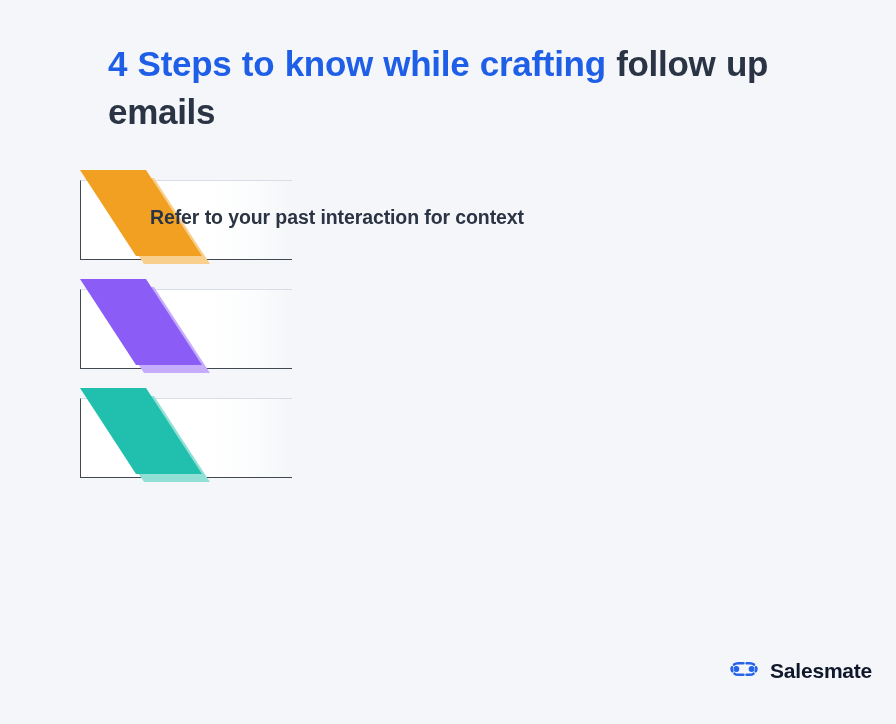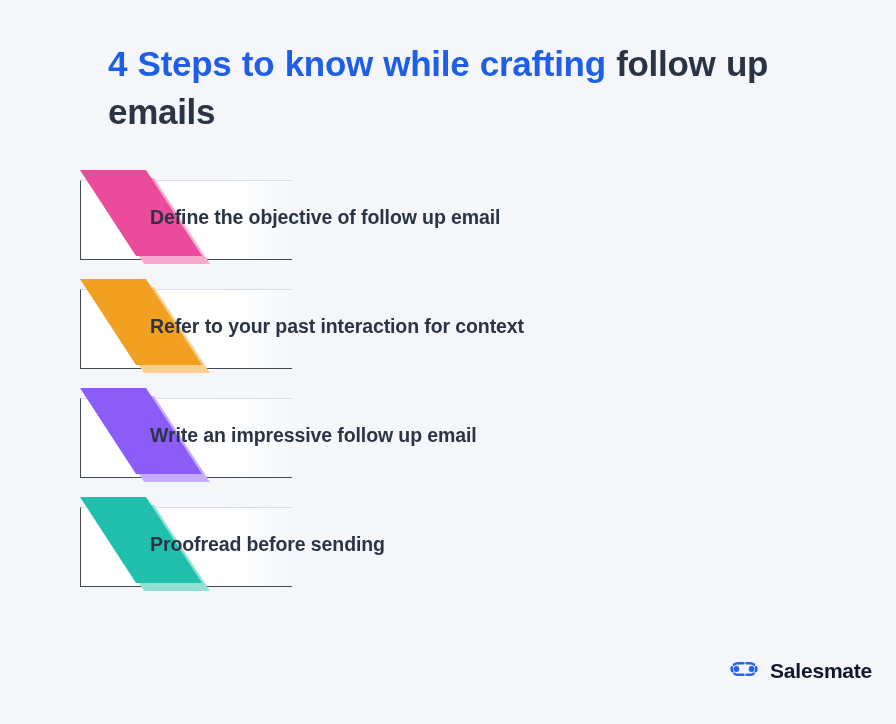--- a/index.html
+++ b/index.html
@@ -132,31 +132,20 @@
 <body>
 
 <div class="title-block">
   <div class="title">
     <span class="hl">4 Steps to know while crafting</span><span> follow up emails</span>
   </div>
 </div>
 
 <div class="steps">
 
-  <div class="step">
-    <div class="panel"></div>
-    <div class="band">
-      <svg width="150" height="110" viewBox="0 0 150 110">
-        <polygon points="14,10 80,10 136,96 70,96" fill="#f7a8cd"></polygon>
-        <polygon points="6,2 72,2 128,88 62,88" fill="#ea4c9b"></polygon>
-      </svg>
-    </div>
-    <div class="step-number">01</div>
-    <div class="step-text">Define the objective of follow up email</div>
-  </div>
 
   <div class="step">
     <div class="panel"></div>
     <div class="band">
       <svg width="150" height="110" viewBox="0 0 150 110">
         <polygon points="14,10 80,10 136,96 70,96" fill="#f9cf8e"></polygon>
         <polygon points="6,2 72,2 128,88 62,88" fill="#f2a021"></polygon>
       </svg>
     </div>
     <div class="step-number">02</div>
@@ -165,33 +154,31 @@
 
   <div class="step">
     <div class="panel"></div>
     <div class="band">
       <svg width="150" height="110" viewBox="0 0 150 110">
         <polygon points="14,10 80,10 136,96 70,96" fill="#c5adfb"></polygon>
         <polygon points="6,2 72,2 128,88 62,88" fill="#8b5cf6"></polygon>
       </svg>
     </div>
     <div class="step-number">03</div>
-    <div class="step-text">Write an impressive follow up email</div>
   </div>
 
   <div class="step">
     <div class="panel"></div>
     <div class="band">
       <svg width="150" height="110" viewBox="0 0 150 110">
         <polygon points="14,10 80,10 136,96 70,96" fill="#92dfd6"></polygon>
         <polygon points="6,2 72,2 128,88 62,88" fill="#21bfad"></polygon>
       </svg>
     </div>
     <div class="step-number">04</div>
-    <div class="step-text">Proofread before sending</div>
   </div>
 
 </div>
 
 <div class="logo">
   <span class="logo-mark">
     <svg width="34" height="20" viewBox="0 0 34 20">
       <g fill="none" stroke="#2563eb" stroke-width="2.6" stroke-linecap="round">
         <path d="M11 4.2 A6.5 6.5 0 0 0 4.6 10 A6.5 6.5 0 0 0 11 15.8" stroke-dasharray="4.2 3.2"></path>
         <path d="M23 4.2 A6.5 6.5 0 0 1 29.4 10 A6.5 6.5 0 0 1 23 15.8" stroke-dasharray="4.2 3.2"></path>

